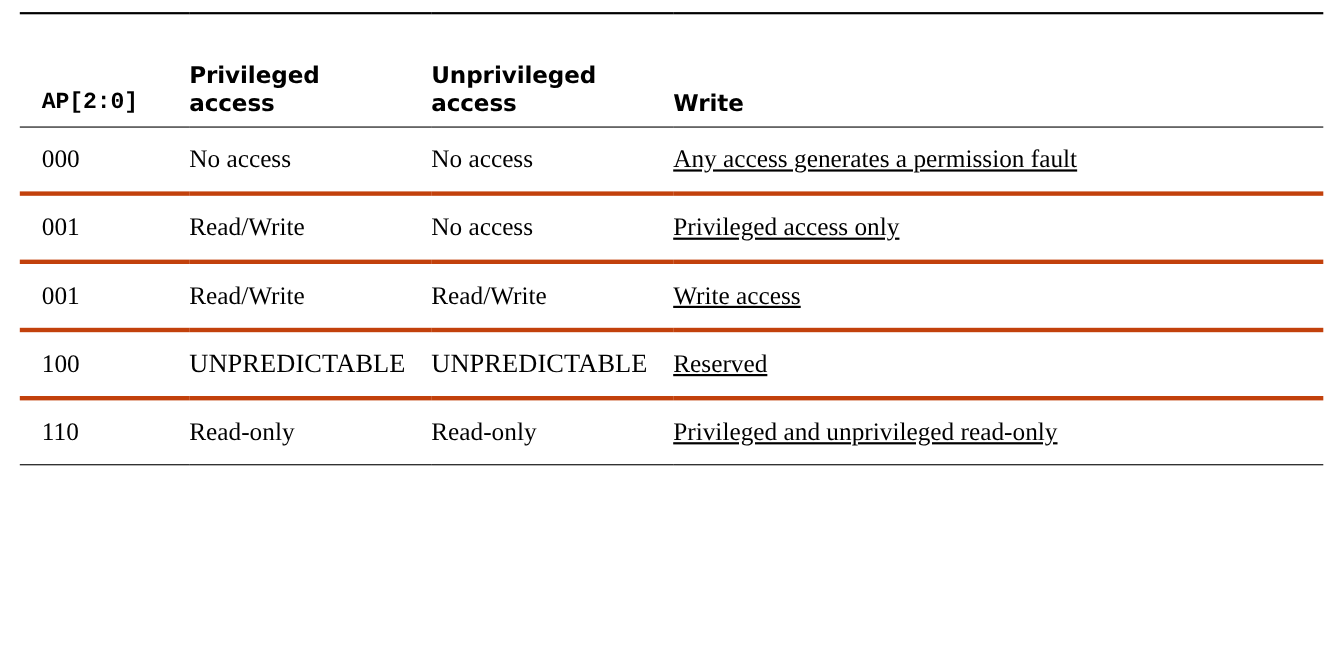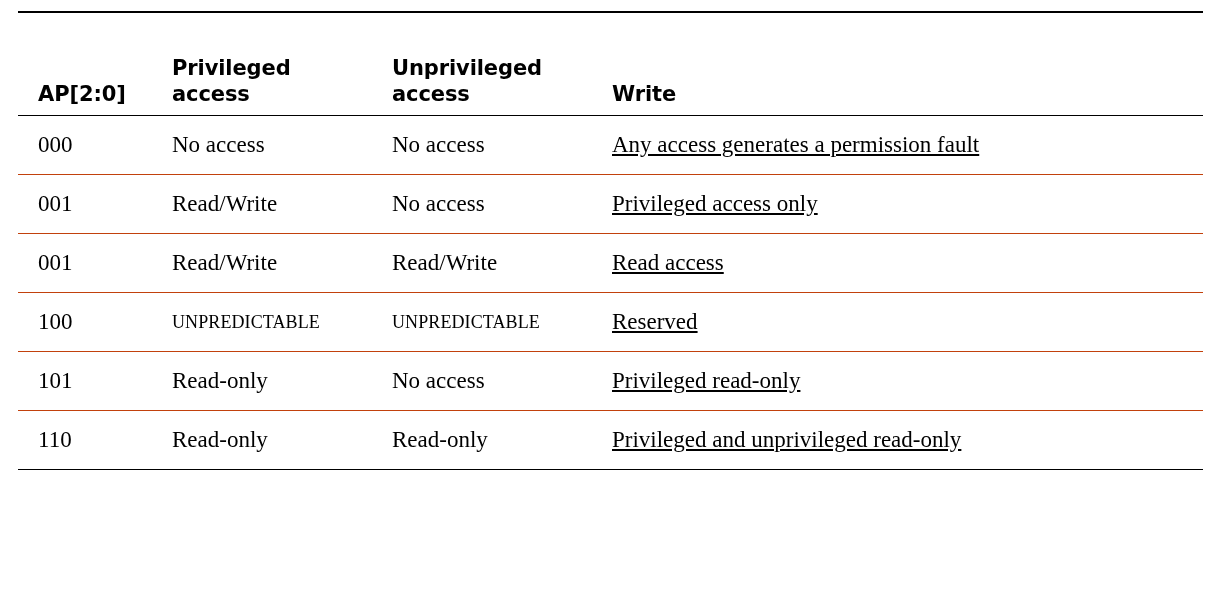--- a/index.html
+++ b/index.html
@@ -50,42 +50,42 @@
     height: 94px;
     letter-spacing: -0.1px;
     margin-top: 21px;
   }
 
   thead th .hdr-inner {
     display: block;
     max-width: 190px;
   }
   thead th.th-notes .hdr-inner { max-width: 560px; }
-  thead th.th-ap .hdr-inner    { max-width: 150px; }
+  thead th.th-ap .hdr-inner    { max-width: 150px; font-family: Liberation Mono, monospace; }
 
   tbody tr {
-    border-bottom: 1px solid #c2410c;
+    border-bottom: 4px solid #c2410c;
   }
   tbody tr:last-child {
     border-bottom: 1.6px solid #000000;
   }
 
   tbody td {
     font-family: "Liberation Serif", "DejaVu Serif", serif;
     font-size: 23px;
     line-height: 30px;
     text-align: left;
     vertical-align: middle;
     height: 58px;
     padding: 0;
     white-space: nowrap;
   }
 
   td.small-caps-cell {
-    font-size: 18px;
+    font-size: 24px;
     letter-spacing: 0.1px;
   }
 
   td.col-ap    { padding-left: 20px; }
   td.col-priv  { padding-left: 0px; }
   td.col-unpriv{ padding-left: 0px; }
   td.col-notes { padding-left: 0px; text-decoration: underline; }
 
   th.th-ap     { padding-left: 20px; }
 </style>
@@ -126,33 +126,27 @@
         <tr>
           <td class="col-ap">001</td>
           <td class="col-priv">Read/Write</td>
           <td class="col-unpriv">No access</td>
           <td class="col-notes">Privileged access only</td>
         </tr>
         <tr>
           <td class="col-ap">001</td>
           <td class="col-priv">Read/Write</td>
           <td class="col-unpriv">Read/Write</td>
-          <td class="col-notes">Read access</td>
+          <td class="col-notes">Write access</td>
         </tr>
         <tr>
           <td class="col-ap">100</td>
           <td class="col-priv small-caps-cell">UNPREDICTABLE</td>
           <td class="col-unpriv small-caps-cell">UNPREDICTABLE</td>
           <td class="col-notes">Reserved</td>
-        </tr>
-        <tr>
-          <td class="col-ap">101</td>
-          <td class="col-priv">Read-only</td>
-          <td class="col-unpriv">No access</td>
-          <td class="col-notes">Privileged read-only</td>
         </tr>
         <tr>
           <td class="col-ap">110</td>
           <td class="col-priv">Read-only</td>
           <td class="col-unpriv">Read-only</td>
           <td class="col-notes">Privileged and unprivileged read-only</td>
         </tr>
       </tbody>
   </table>
 </div>

